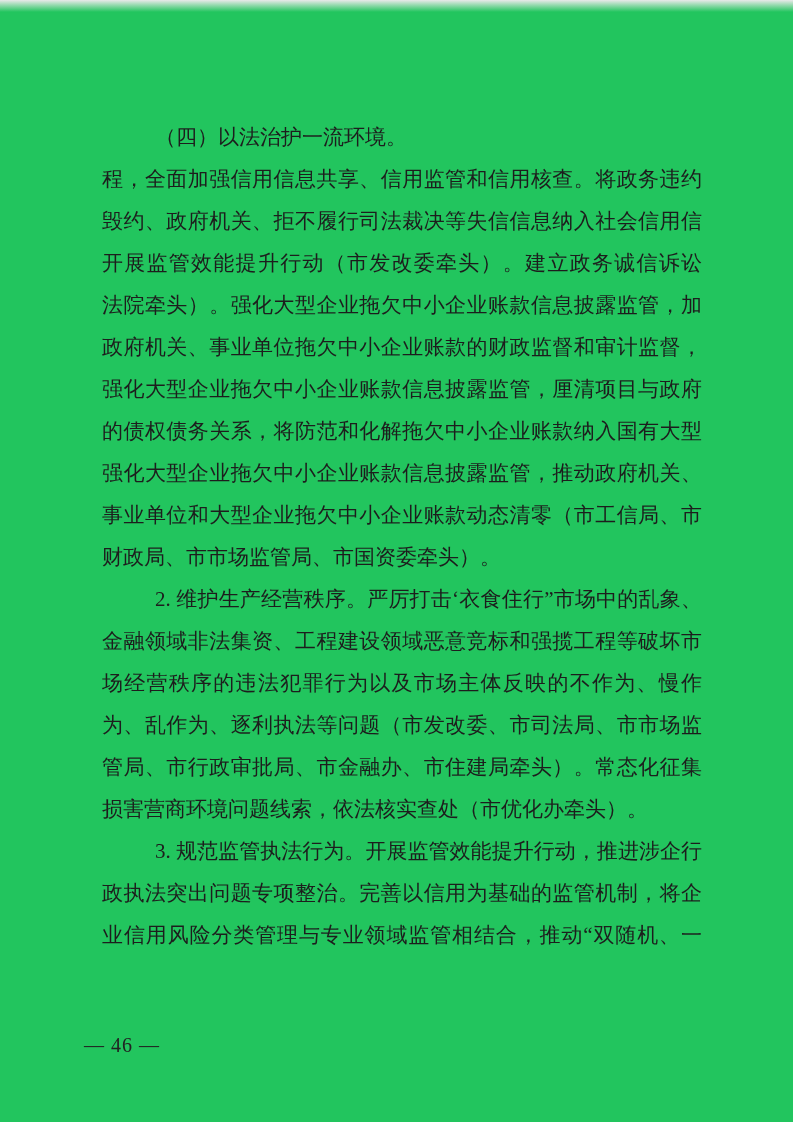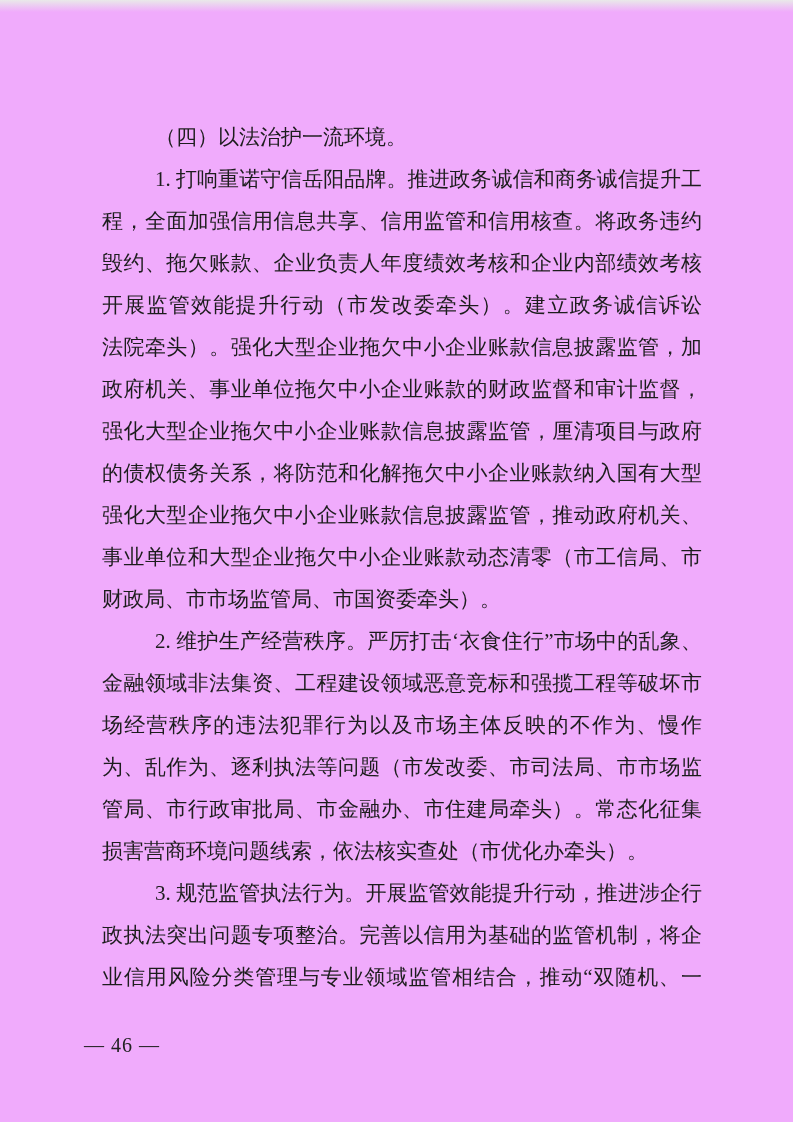--- a/index.html
+++ b/index.html
@@ -4,21 +4,21 @@
 <style>
   html, body {
     margin: 0;
     padding: 0;
     background: #ffffff;
   }
   .page {
     position: relative;
     width: 793px;
     height: 1122px;
-    background: #f0abfc;
+    background: #22c55e;
     overflow: hidden;
     font-family: "Liberation Serif", "DejaVu Serif", serif;
     color: #1d1d1d;
   }
   .scan-edge {
     position: absolute;
     top: 0;
     left: 0;
     width: 100%;
     height: 12px;
@@ -57,23 +57,22 @@
 </style>
 </head>
 <body>
 
 <div class="page">
   <div class="scan-edge"></div>
 
   <div class="text-block">
     <div class="line ps end">（四）以法治护一流环境。</div>
 
-    <div class="line ps">1. 打响重诺守信岳阳品牌。推进政务诚信和商务诚信提升工</div>
     <div class="line">程，全面加强信用信息共享、信用监管和信用核查。将政务违约</div>
-    <div class="line">毁约、拖欠账款、企业负责人年度绩效考核和企业内部绩效考核</div>
+    <div class="line">毁约、政府机关、拒不履行司法裁决等失信信息纳入社会信用信</div>
     <div class="line">开展监管效能提升行动（市发改委牵头）。建立政务诚信诉讼</div>
     <div class="line">法院牵头）。强化大型企业拖欠中小企业账款信息披露监管，加强</div>
     <div class="line">政府机关、事业单位拖欠中小企业账款的财政监督和审计监督，</div>
     <div class="line">强化大型企业拖欠中小企业账款信息披露监管，厘清项目与政府</div>
     <div class="line">的债权债务关系，将防范和化解拖欠中小企业账款纳入国有大型</div>
     <div class="line">强化大型企业拖欠中小企业账款信息披露监管，推动政府机关、</div>
     <div class="line">事业单位和大型企业拖欠中小企业账款动态清零（市工信局、市</div>
     <div class="line end">财政局、市市场监管局、市国资委牵头）。</div>
 
     <div class="line ps">2. 维护生产经营秩序。严厉打击‘衣食住行”市场中的乱象、</div>

